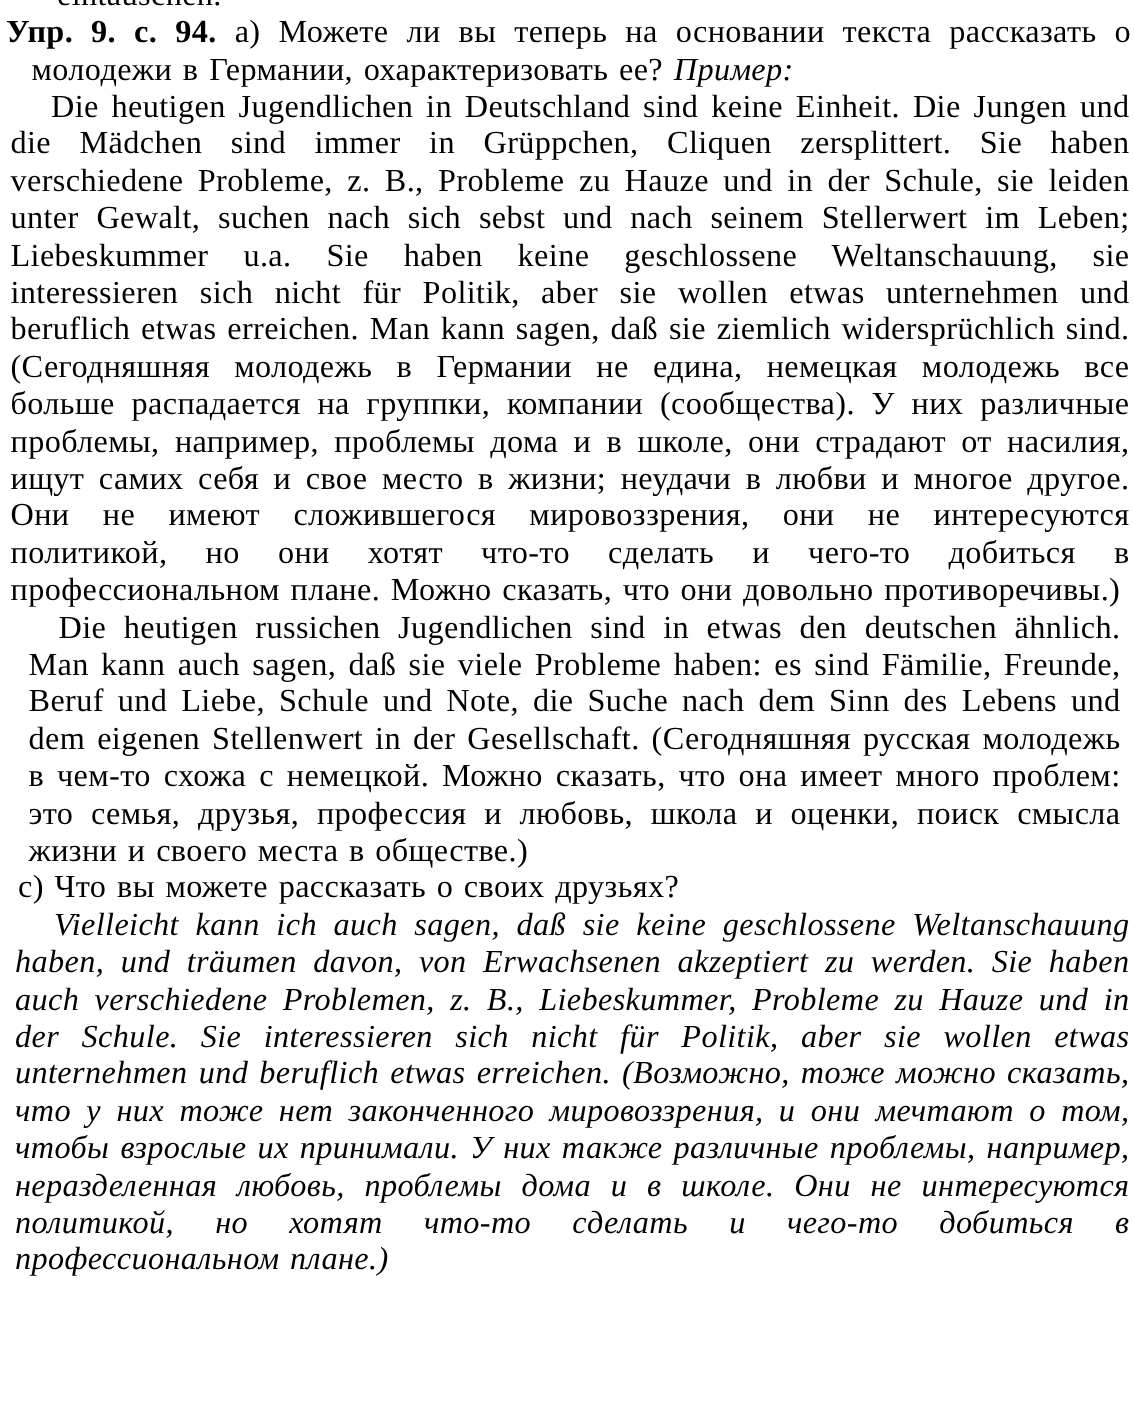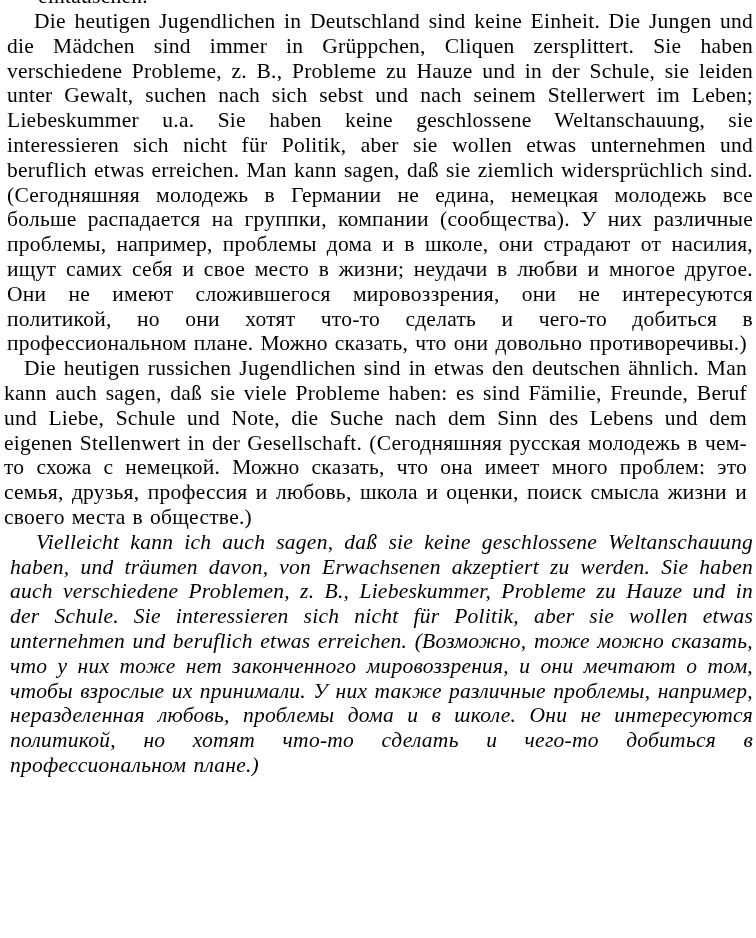--- a/index.html
+++ b/index.html
@@ -39,40 +39,42 @@
   
   .header {
     padding-left: 19px;
     text-indent: -17px;
   }
   .header .lbl { font-weight: bold; }
   .header .ex-label { font-style: italic; }
 
   .ans { text-align: justify; }
   .ans-a { margin-left: 5px;  margin-right: 1px; text-indent: 27px; }
-  .ans-b { margin-left: 2px; margin-right: 7px; text-indent: 20px; }
+  .ans-b { margin-left: 17px; margin-right: 7px; text-indent: 20px; }
   .ans-c { margin-left: 8px;  margin-right: 1px; text-indent: 26px; font-style: italic; }
 
   
   .qline {
     padding-left: 26px;
     text-indent: -16px;
   }
 </style>
 </head>
 <body>
 
 <div class="page">
 
   <div class="clip">
     <span>eintauschen.</span>
   </div>
 
+  <p class="header"><b class="lbl">Упр. 9. с. 94.</b> <span>а)</span> <span>Можете ли вы теперь на основании текста рассказать о молодежи в Германии, охарактеризовать ее?</span> <i class="ex-label">Пример:</i></p>
 
   <p class="ans ans-a">Die heutigen Jugendlichen in Deutschland sind keine Einheit. Die Jungen und die Mädchen sind immer in Grüppchen, Cliquen zersplittert. Sie haben verschiedene Probleme, z. B., Probleme zu Hauze und in der Schule, sie leiden unter Gewalt, suchen nach sich sebst und nach seinem Stellerwert im Leben; Liebeskummer u.a. Sie haben keine geschlossene Weltanschauung, sie interessieren sich nicht für Politik, aber sie wollen etwas unternehmen und beruflich etwas erreichen. Man kann sagen, daß sie ziemlich widersprüchlich sind. (Сегодняшняя молодежь в Германии не едина, немецкая молодежь все больше распадается на группки, компании (сообщества). У них различные проблемы, например, проблемы дома и в школе, они страдают от насилия, ищут самих себя и свое место в жизни; неудачи в любви и многое другое. Они не имеют сложившегося мировоззрения, они не интересуются политикой, но они хотят что-то сделать и чего-то добиться в профессиональном плане. Можно сказать, что они довольно противоречивы.)</p>
 
 
   <p class="ans ans-b">Die heutigen russichen Jugendlichen sind in etwas den deutschen ähnlich. Man kann auch sagen, daß sie viele Probleme haben: es sind Fämilie, Freunde, Beruf und Liebe, Schule und Note, die Suche nach dem Sinn des Lebens und dem eigenen Stellenwert in der Gesellschaft. (Сегодняшняя русская молодежь в чем-то схожа с немецкой. Можно сказать, что она имеет много проблем: это семья, друзья, профессия и любовь, школа и оценки, поиск смысла жизни и своего места в обществе.)</p>
 
+  <p class="qline"><span>c)</span> <span>Что вы можете рассказать о своих друзьях?</span></p>
 
   <p class="ans ans-c">Vielleicht kann ich auch sagen, daß sie keine geschlossene Weltanschauung haben, und träumen davon, von Erwachsenen akzeptiert zu werden. Sie haben auch verschiedene Problemen, z. B., Liebeskummer, Probleme zu Hauze und in der Schule. Sie interessieren sich nicht für Politik, aber sie wollen etwas unternehmen und beruflich etwas erreichen. (Возможно, тоже можно сказать, что у них тоже нет законченного мировоззрения, и они мечтают о том, чтобы взрослые их принимали. У них также различные проблемы, например, неразделенная любовь, проблемы дома и в школе. Они не интересуются политикой, но хотят что-то сделать и чего-то добиться в профессиональном плане.)</p>
 
 </div>
 
 </body></html>

